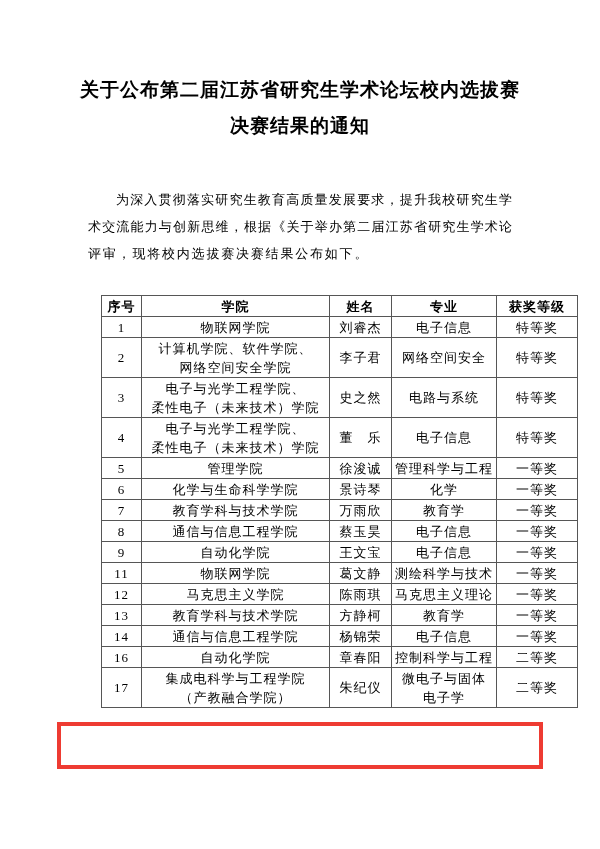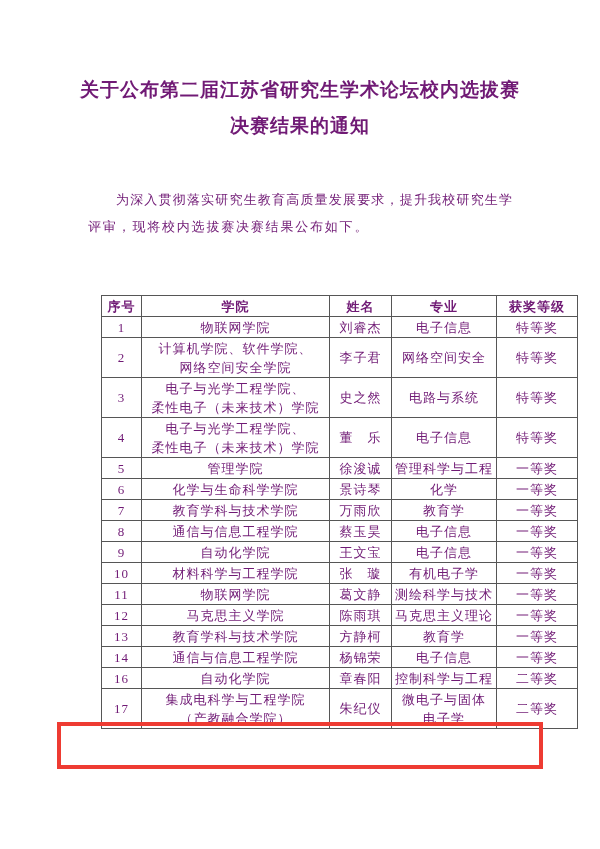--- a/index.html
+++ b/index.html
@@ -6,21 +6,21 @@
     margin: 0;
     padding: 0;
     background: #ffffff;
   }
   #page {
     position: relative;
     width: 600px;
     height: 849px;
     background: #ffffff;
     font-family: "Liberation Serif", "DejaVu Serif", serif;
-    color: #701a75;
+    color: #000000;
     overflow: hidden;
   }
   .doc-title {
     position: absolute;
     top: 72px;
     left: 0;
     width: 600px;
     text-align: center;
     font-size: 19px;
     font-weight: bold;
@@ -103,20 +103,21 @@
 <div id="page">
 
   <div class="doc-title">
     <div>关于公布第二届江苏省研究生学术论坛校内选拔赛</div>
     <div>决赛结果的通知</div>
   </div>
 
 
   <div class="paragraph">
     <div class="para-line indent">为深入贯彻落实研究生教育高质量发展要求，提升我校研究生学</div>
+    <div class="para-line">术交流能力与创新思维，根据《关于举办第二届江苏省研究生学术论</div>
     <div class="para-line last">评审，现将校内选拔赛决赛结果公布如下。</div>
   </div>
 
   <table class="results">
     <colgroup>
       <col class="col-no">
         <col class="col-college">
         <col class="col-name">
         <col class="col-major">
         <col class="col-award">
@@ -191,27 +192,20 @@
     <td>一等奖</td>
   </tr>
         <tr class="single">
     <td>9</td>
     <td>自动化学院</td>
     <td>王文宝</td>
     <td>电子信息</td>
     <td>一等奖</td>
   </tr>
         <tr class="single">
-    <td>10</td>
-    <td>材料科学与工程学院</td>
-    <td>张　璇</td>
-    <td>有机电子学</td>
-    <td>一等奖</td>
-  </tr>
-        <tr class="single">
     <td>11</td>
     <td>物联网学院</td>
     <td>葛文静</td>
     <td>测绘科学与技术</td>
     <td>一等奖</td>
   </tr>
         <tr class="single">
     <td>12</td>
     <td>马克思主义学院</td>
     <td>陈雨琪</td>

